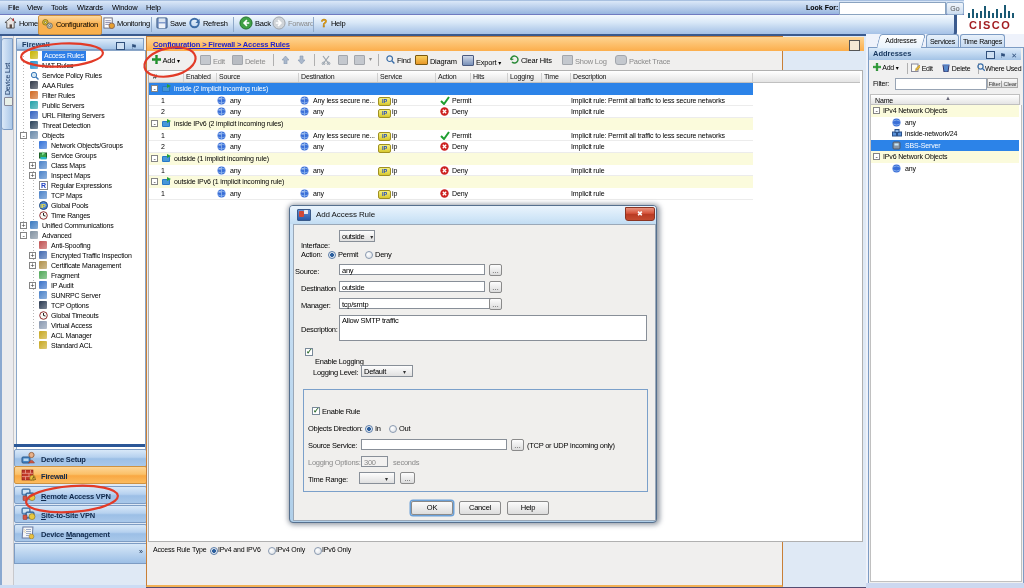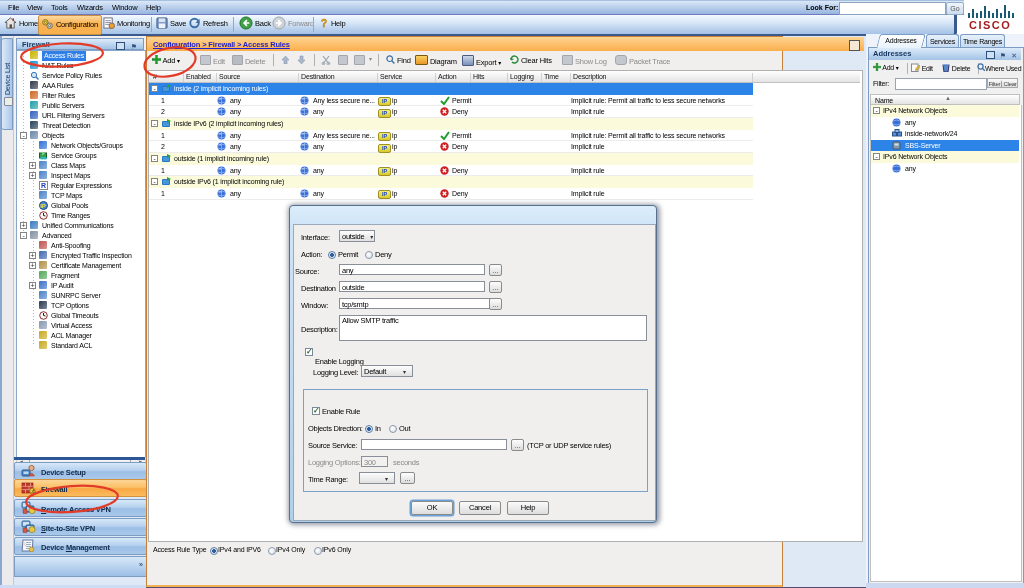--- a/index.html
+++ b/index.html
@@ -39,21 +39,21 @@
 #leftpanel{left:14px;top:36px;width:132px;height:434px;background:#f0f0f0;}
 #lphead{left:2px;top:2px;width:128px;height:12px;background:linear-gradient(#dcebfa,#a3c3e6);border:1px solid #7d9cc4;font-size:7.5px;font-weight:bold;color:#16365e;line-height:12px;padding-left:5px;box-sizing:border-box;}
 #lptree{left:2px;top:14px;width:128px;height:407px;background:#fff;border:1px solid #8aa6c8;overflow:hidden;}
 .trow{position:absolute;left:0;width:126px;height:10px;font-size:7px;letter-spacing:-0.2px;line-height:10px;color:#000;white-space:nowrap;}
 .trow .ic{position:absolute;width:9px;height:9px;top:0px;}
 #lpscroll{left:2px;top:421px;width:128px;height:9px;background:#f0eff0;border:1px solid #cfcfcf;}
 .exp{position:absolute;top:1px;width:7px;height:7px;background:#fff;border:1px solid #848484;font-size:7px;line-height:6px;text-align:center;color:#333;box-sizing:border-box;}
 .ni{position:absolute;left:6px;top:1px;width:15px;height:13px;border-radius:2px;}
 
 
-#navpane{left:14px;top:460px;width:118px;height:111px;}
+#navpane{left:14px;top:447px;width:118px;height:111px;}
 .navbtn{position:absolute;left:0;width:131px;height:16px;border:1px solid #7d9cc4;border-radius:2px;
  background:linear-gradient(#d8e8f8,#b6d1ef 45%,#9cbfe6 55%,#a9c8ea);
  font-size:7.5px;letter-spacing:-0.2px;font-weight:bold;color:#10284a;}
 .navbtn .nt{position:absolute;left:26px;top:4.5px;}
 #navstrip{position:absolute;left:0;top:96px;width:131px;height:19px;background:linear-gradient(#d8e8f8,#9cbfe6);border:1px solid #7d9cc4;}
 
 
 #mainpanel{left:146px;top:36px;width:637px;height:551px;background:#f0efee;border:1px solid #c87f37;border-bottom:2px solid #f2b056;box-sizing:border-box;}
 #mptitle{left:0px;top:0px;width:717px;height:14px;background:linear-gradient(#fed491,#fcae4c);}
 #mptitle span{position:absolute;left:6px;top:3px;font-size:7.5px;letter-spacing:-0.15px;font-weight:bold;color:#2222cc;text-decoration:underline;}
@@ -769,55 +769,62 @@
                 <circle cx="4.5" cy="4.5" r="4" fill="#3a6fd8"></circle>
                 <path d="M1 3 q3.5 -2 7 0 M1 6 q3.5 2 7 0" stroke="#9ec2f0" stroke-width="0.7" fill="none"></path>
               </svg></span>
             <span style="position:absolute;left:34px">any</span>
           </div>
       </div>
     </div>
   </div>
   <div class="abs" id="dlgshadow"></div>
   <div class="abs" id="dialog">
+    <div class="abs" id="dlgtitle">
+      <span style="position:absolute;left:7px;top:3px;width:12px;height:10px;background:linear-gradient(#6090d8,#2858a8);border:1px solid #3a5a8a;border-radius:1px"></span>
+        <span style="position:absolute;left:9px;top:5px;width:5px;height:6px;background:#d04838;border-radius:1px"></span>
+        <span style="position:absolute;left:14px;top:4px;width:4px;height:4px;background:#e8e8f0;border-radius:0.5px"></span>
+      <span style="position:absolute;left:26px;top:4px">Add Access Rule</span>
+      <span id="dlgx">✖</span>
+    </div>
     <div class="abs" id="dlgbody">
-      <span class="dl" style="left:7px;top:8px">Interface:</span>
+      <span class="dl" style="left:7px;top:16px">Interface:</span>
       <span class="din" style="left:45px;top:5px;width:36px;height:12px;background:linear-gradient(#fdfdfd,#e0e0e0)">outside <span class="da">▾</span></span>
       <span class="dl" style="left:7px;top:25px">Action:</span>
       <span class="radio on" style="left:34px;top:26px"></span>
         <span class="dl" style="left:44px;top:25px">Permit</span>
       <span class="radio" style="left:71px;top:26px"></span>
         <span class="dl" style="left:81px;top:25px">Deny</span>
       <span class="dl" style="left:1px;top:42px">Source:</span>
       <span class="din" style="left:45px;top:39px;width:146px;height:11px">any</span>
       <span class="dbtn" style="left:195px;top:39px">…</span>
       <span class="dl" style="left:7px;top:59px">Destination</span>
       <span class="din" style="left:45px;top:56px;width:146px;height:11px">outside</span>
       <span class="dbtn" style="left:195px;top:56px">…</span>
-      <span class="dl" style="left:7px;top:76px">Window:</span>
+      <span class="dl" style="left:7px;top:76px">Manager:</span>
       <span class="din" style="left:45px;top:73px;width:156px;height:11px">tcp/smtp</span>
       <span class="dbtn" style="left:195px;top:73px">…</span>
       <span class="dl" style="left:7px;top:100px">Description:</span>
       <span class="din" style="left:45px;top:90px;width:308px;height:26px;line-height:10px">Allow SMTP traffic</span>
       <span class="chk" style="left:11px;top:123px"></span>
       <span class="dl" style="left:21px;top:132px">Enable Logging</span>
       <span class="dl" style="left:19px;top:143px">Logging Level:</span>
       <span class="din" style="left:67px;top:140px;width:52px;height:12px;background:linear-gradient(#fdfdfd,#e0e0e0)">Default <span class="da" style="left:41px">▾</span></span>
       <div id="moreopt">
         <span class="chk" style="left:8px;top:17px"></span>
         <span class="dl" style="left:18px;top:17px">Enable Rule</span>
         <span class="dl" style="left:4px;top:34px">Objects Direction:</span>
         <span class="radio on" style="left:61px;top:35px"></span>
           <span class="dl" style="left:71px;top:34px">In</span>
         <span class="radio" style="left:85px;top:35px"></span>
           <span class="dl" style="left:95px;top:34px">Out</span>
         <span class="dl" style="left:4px;top:51px">Source Service:</span>
         <span class="din" style="left:57px;top:49px;width:146px;height:11px"></span>
         <span class="dbtn" style="left:207px;top:49px">…</span>
-        <span class="dl" style="left:223px;top:51px">(TCP or UDP service rules)</span>
+        <span class="dl" style="left:223px;top:51px">(TCP or UDP incoming only)</span>
         <span class="dl" style="left:4px;top:68px;color:#8a8a8a">Logging Options:</span>
         <span class="din" style="left:57px;top:66px;width:27px;height:11px;color:#8a8a8a;background:#f2f1f0">300</span>
         <span class="dl" style="left:89px;top:68px;color:#8a8a8a">seconds</span>
         <span class="dl" style="left:4px;top:85px">Time Range:</span>
         <span class="din" style="left:55px;top:82px;width:36px;height:12px;background:linear-gradient(#fdfdfd,#e0e0e0)"> 
             <span class="da" style="left:25px">▾</span>
           </span>
         <span class="dbtn" style="left:96px;top:82px;width:15px">...</span>
       </div>
       <span class="okbtn" style="left:117px;width:40px">OK</span>

